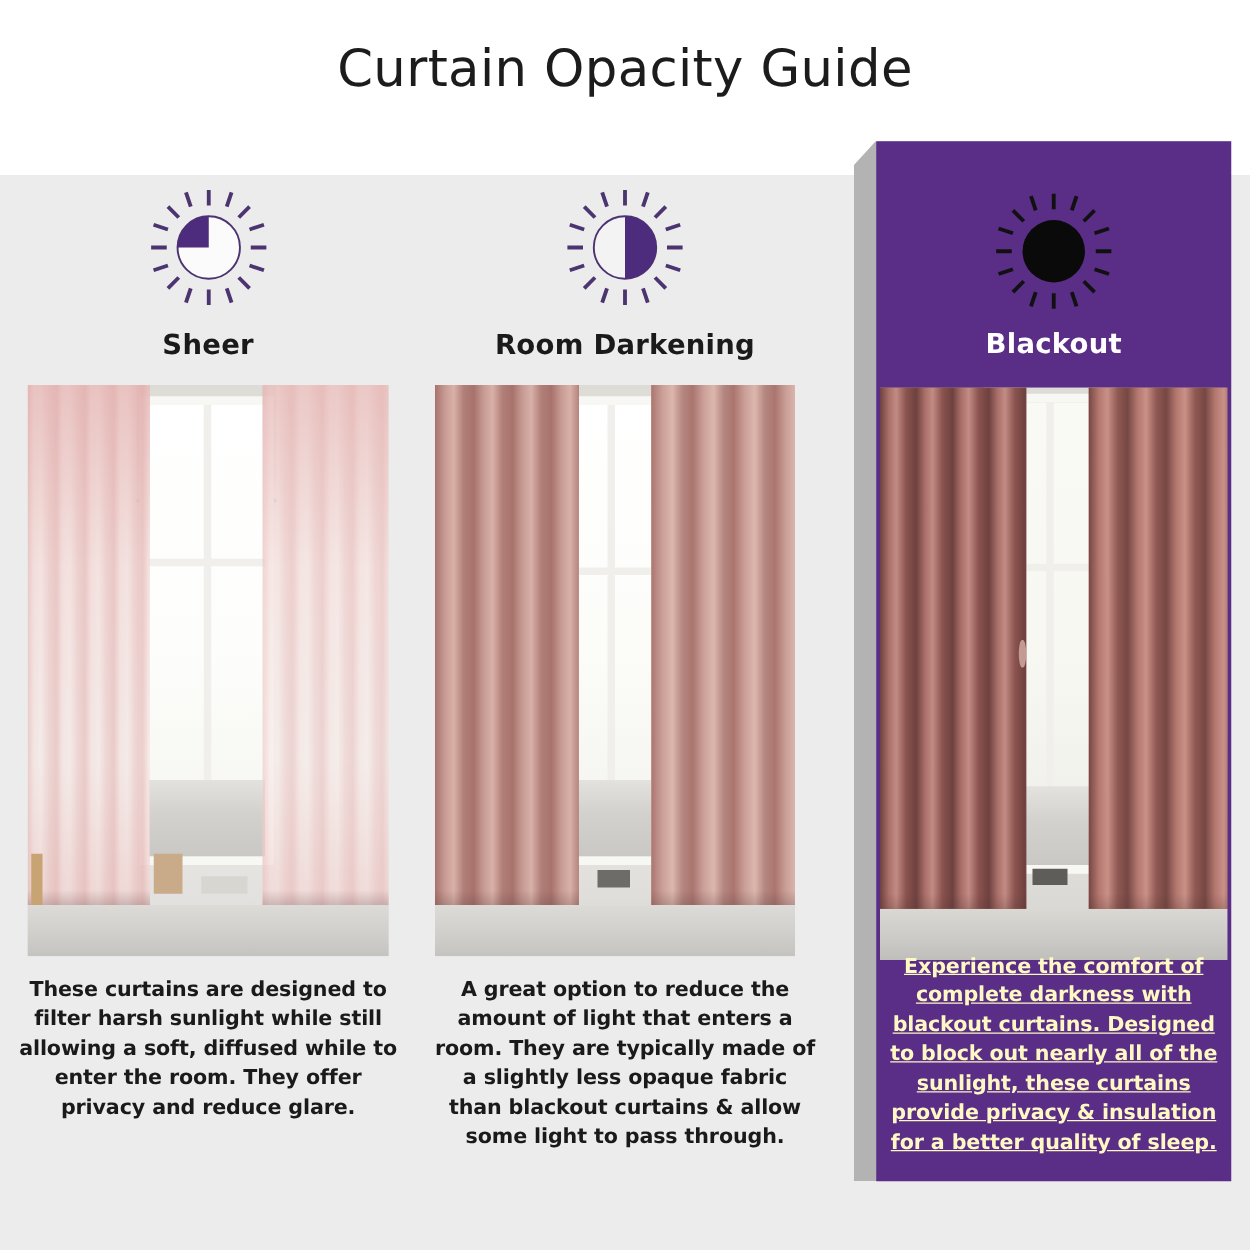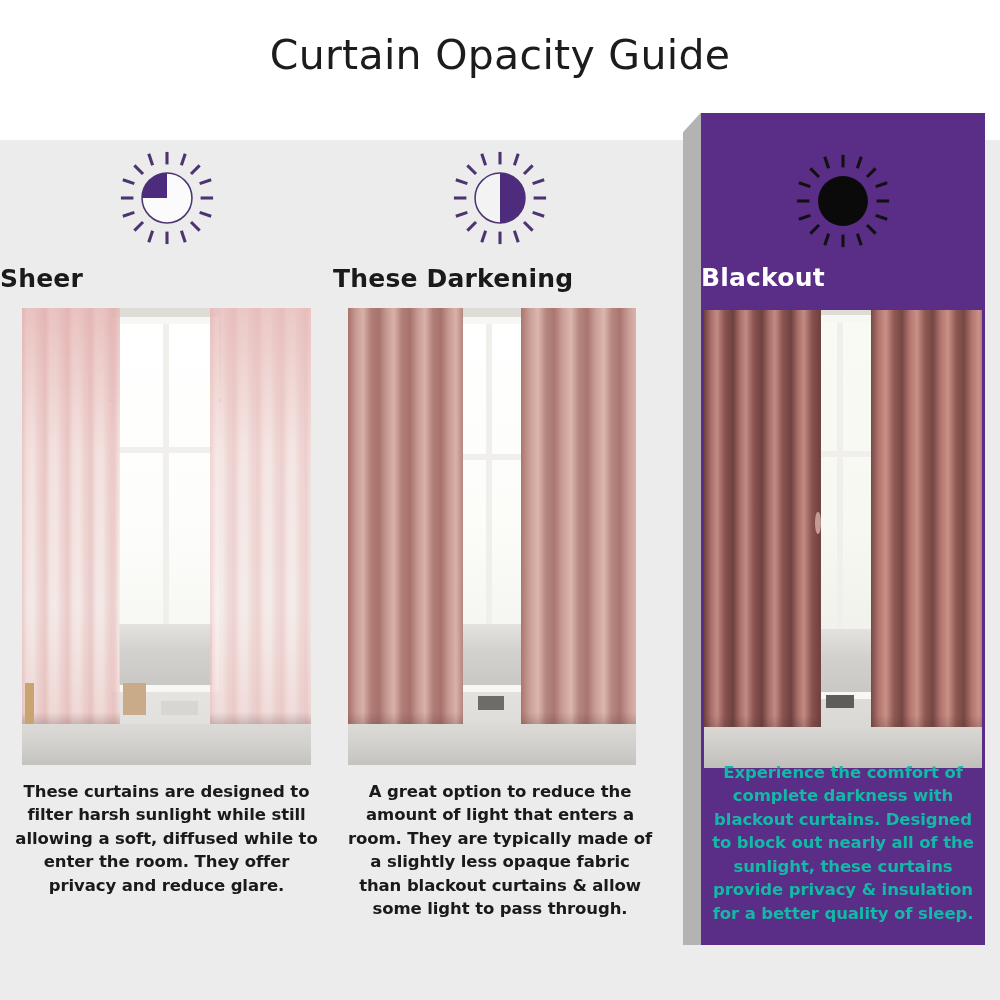--- a/index.html
+++ b/index.html
@@ -80,23 +80,23 @@
     align-items: center;
     justify-content: center;
   }
   .sun-svg { display: block; }
 
   .col-label {
     position: absolute;
     top: 124px;
     left: 0;
     width: 100%;
-    text-align: left;
+    text-align: center;
     font-family: "DejaVu Sans", sans-serif;
-    font-size: 25px;
+    font-size: 22px;
     font-weight: 700;
     color: #1a1a1a;
     letter-spacing: 0.2px;
   }
 
   
   .photo {
     position: absolute;
     top: 168px;
     overflow: hidden;
@@ -147,24 +147,25 @@
     top: 113px;
     width: 284px;
     height: 832px;
     background: #5a2d87;
     overflow: hidden;
   }
   .panel-blackout .col-label {
     color: #ffffff;
   }
   .panel-blackout .caption {
-    color: #14b8a6;
+    color: #fef9c3;
     left: 10px;
     right: 10px;
     top: 648px;
+    text-decoration: underline;
   }
   .panel-blackout .photo {
     top: 197px;
     left: 3px;
     width: 278px;
     height: 458px;
   }
 
   
   .scene {
@@ -414,21 +415,21 @@
               <line x1="4" y1="31" x2="16" y2="35"></line>
               <line x1="84" y1="65" x2="96" y2="69"></line>
               <line x1="4" y1="69" x2="16" y2="65"></line>
               <line x1="84" y1="35" x2="96" y2="31"></line>
             </g>
             <circle cx="50" cy="50" r="26" fill="#f4f3f4" stroke="#4b3470" stroke-width="1.6"></circle>
             <path d="M50 24 A26 26 0 0 1 50 76 Z" fill="#4d2b7d"></path>
           </svg>
         </div>
 
-        <div class="col-label">These Darkening</div>
+        <div class="col-label">Room Darkening</div>
 
         <div class="photo photo-dark">
           <div class="scene">
             <div class="wall wall-dark"></div>
             <div class="valance" style="left:29%;width:40%;height:19%;"></div>
             <div class="window win-dark">
               <div class="sash-h" style="top:36%"></div>
               <div class="sash-v" style="left:48%"></div>
               <div class="sill"></div>
             </div>

